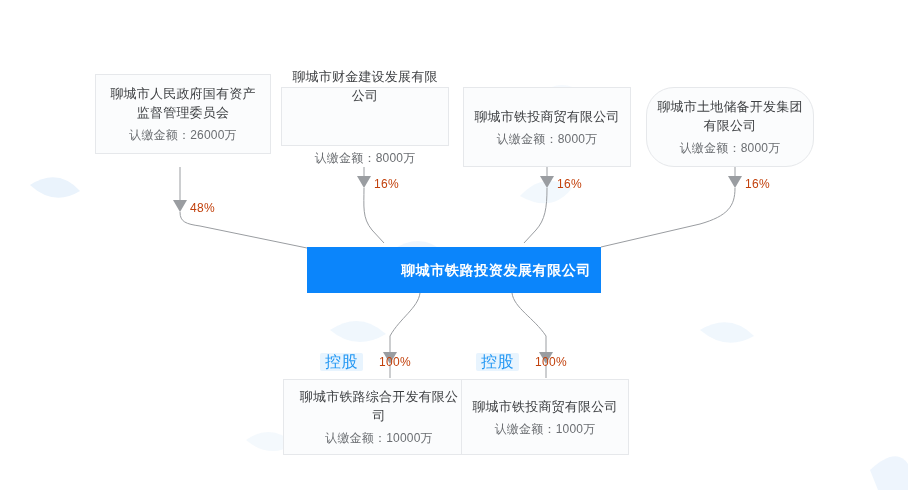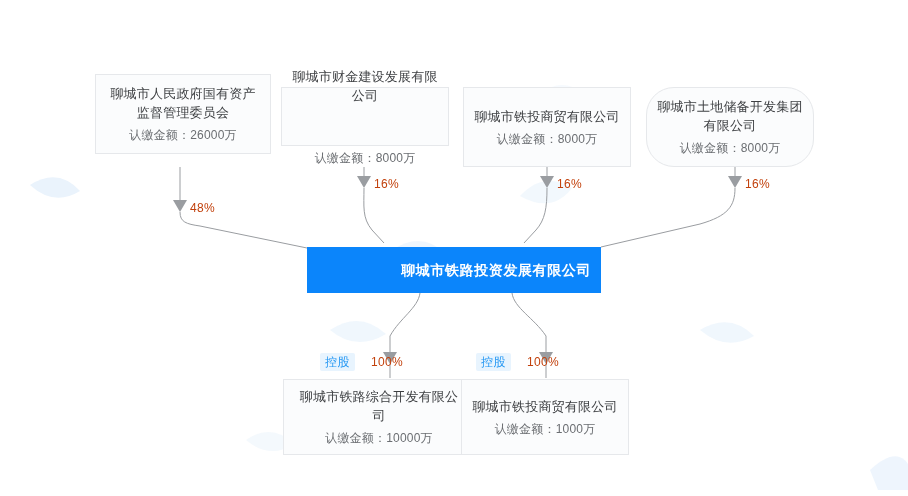--- a/index.html
+++ b/index.html
@@ -96,21 +96,21 @@
   }
   .edge-pct {
     color: #c2410c;
     letter-spacing: 0.3px;
   }
   .edge-badge {
     color: #2196f3;
     background: #e8f4fe;
     border-radius: 2px;
     padding: 2px 5px;
-    font-size: 12px;
+    font-size: 16px;
     line-height: 14px;
     margin-right: 16px;
     letter-spacing: 0.5px;
     text-align: center;
   }
 </style>
 </head>
 <body>
 
 <div id="chart-root">

